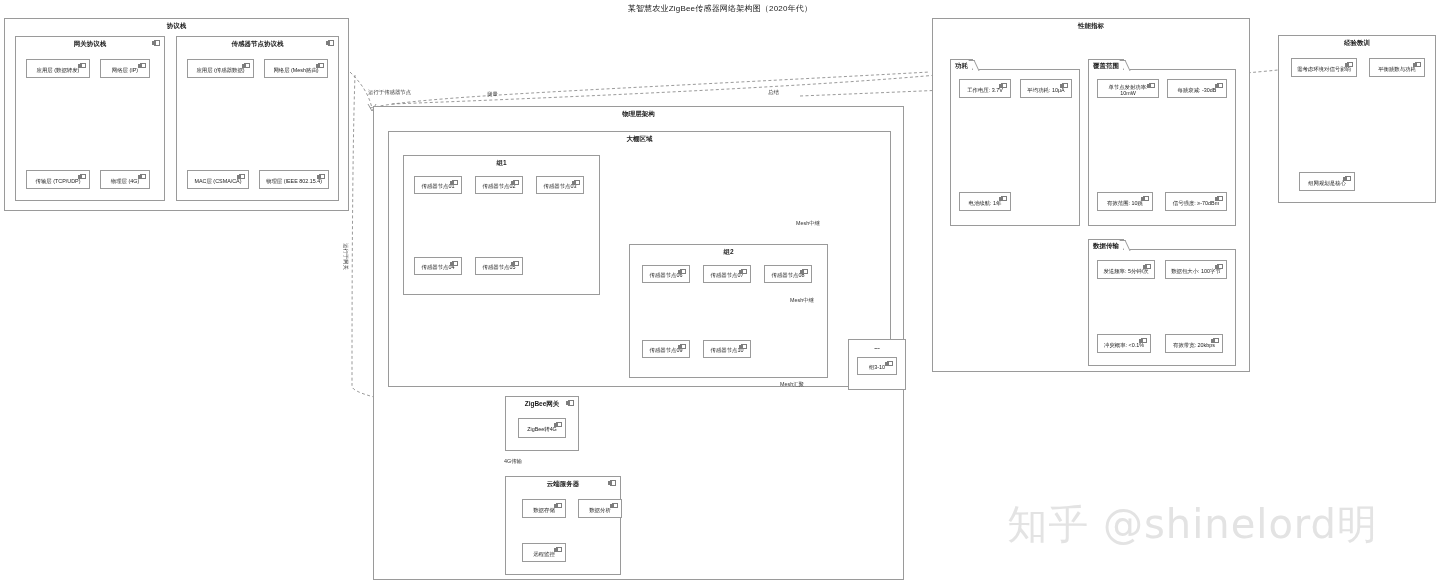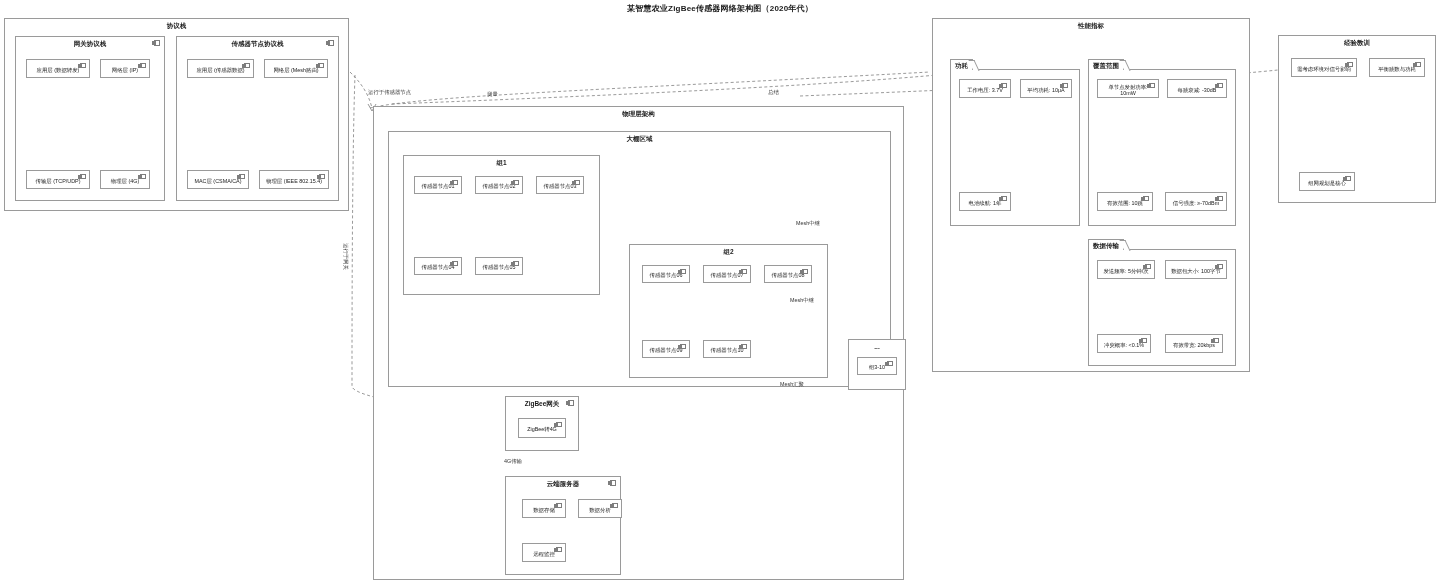--- a/index.html
+++ b/index.html
@@ -6,21 +6,21 @@
   body{
     width:1440px;height:584px;position:relative;overflow:hidden;
     font-family:"Liberation Sans","DejaVu Sans",sans-serif;
     color:#1a1a1a;
   }
   .page{position:absolute;inset:0;}
 
   
   .title{
     position:absolute;left:0;top:3px;width:1440px;text-align:center;
-    font-size:8px;font-weight:bold;letter-spacing:.2px;
+    font-size:8px;font-weight:normal;letter-spacing:.2px;
   }
 
   
   .pkg{position:absolute;border:1px solid #9a9a9a;background:#ffffff;box-sizing:border-box;}
   .pkg > .pkg-title{
     position:absolute;left:0;right:0;top:4px;text-align:center;
     font-size:6.5px;font-weight:bold;line-height:1;
   }
 
   
@@ -486,14 +486,15 @@
 
   <div class="elabel" style="left:368px;top:89px;">运行于传感器节点</div>
   <div class="elabel" style="left:487px;top:91px;">测量</div>
   <div class="elabel" style="left:768px;top:89px;">总结</div>
   <div class="elabel vert" style="left:349px;top:243px;">运行于网关</div>
   <div class="elabel" style="left:796px;top:220px;">Mesh中继</div>
   <div class="elabel" style="left:790px;top:297px;">Mesh中继</div>
   <div class="elabel" style="left:780px;top:381px;">Mesh汇聚</div>
   <div class="elabel" style="left:504px;top:458px;">4G传输</div>
 
+  <div class="watermark">知乎 @shinelord明</div>
 
 </div>
 
 </body></html>

